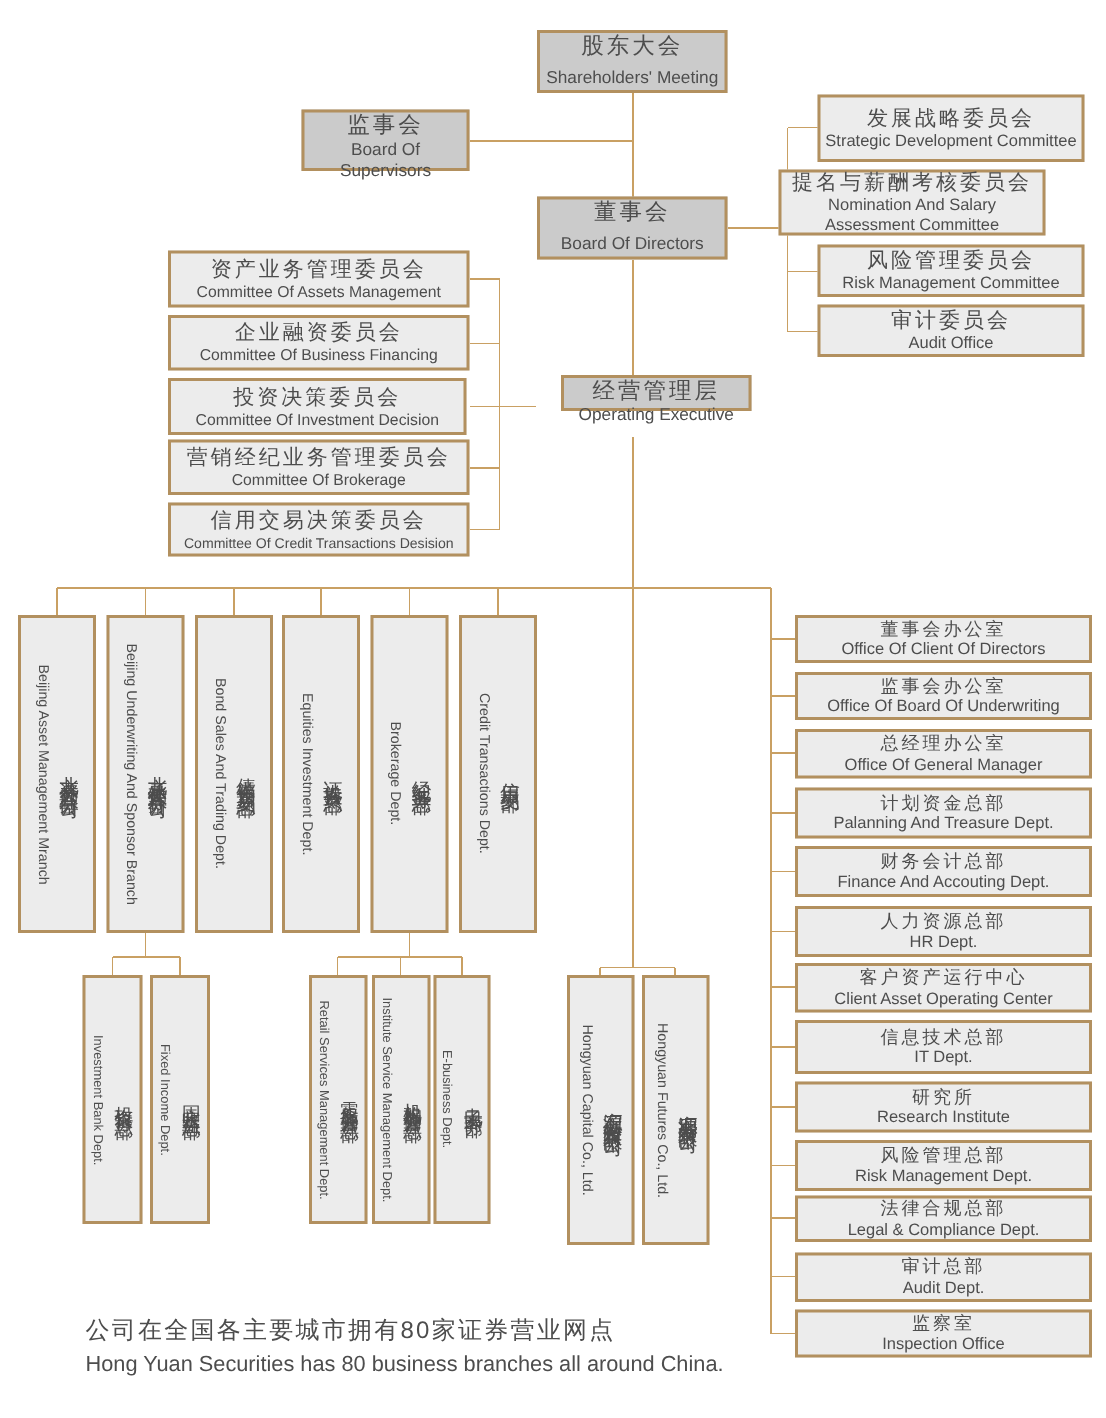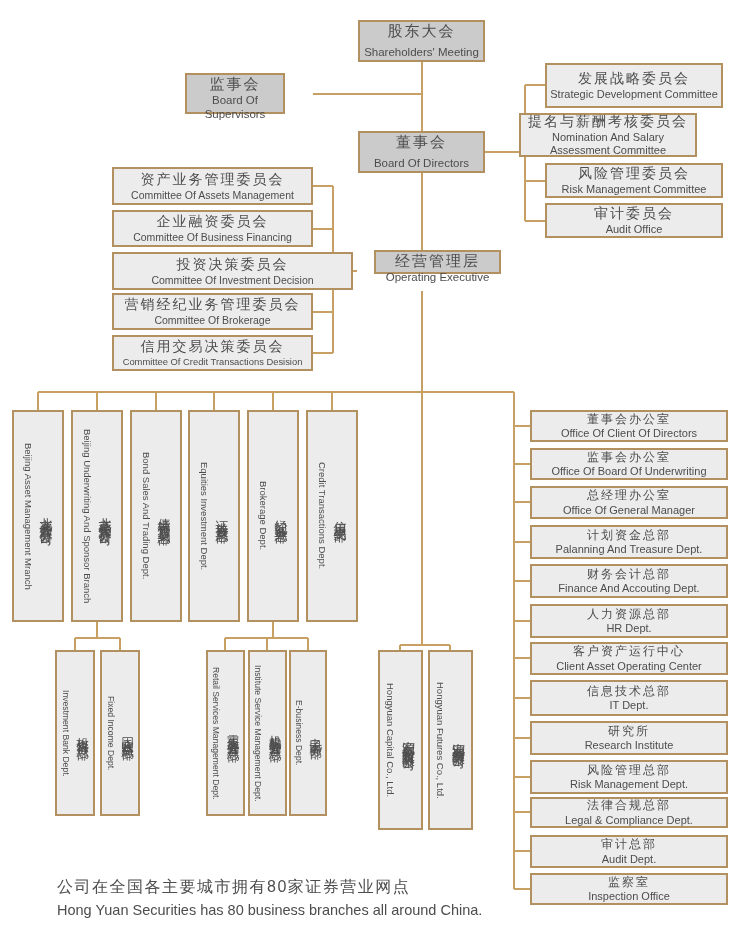--- a/index.html
+++ b/index.html
@@ -112,21 +112,21 @@
     <line x1="514" y1="777" x2="530" y2="777"></line>
     <line x1="514" y1="812" x2="530" y2="812"></line>
     <line x1="514" y1="851" x2="530" y2="851"></line>
     <line x1="514" y1="889" x2="530" y2="889"></line>
   </svg>
 
   <div class="node gray" style="left:358px;top:20px;width:127px;height:42px">
     <div class="zh">股东大会</div>
     <div class="en">Shareholders' Meeting</div>
   </div>
-  <div class="node gray" style="left:185px;top:73px;width:100px;height:41px">
+  <div class="node gray" style="left:201px;top:73px;width:112px;height:41px">
     <div class="zh">监事会</div>
     <div class="en">Board Of Supervisors</div>
   </div>
   <div class="node gray" style="left:358px;top:131px;width:127px;height:42px">
     <div class="zh">董事会</div>
     <div class="en">Board Of Directors</div>
   </div>
   <div class="node gray" style="left:374px;top:250px;width:127px;height:24px">
     <div class="zh">经营管理层</div>
     <div class="en">Operating Executive</div>
@@ -150,21 +150,21 @@
   </div>
 
   <div class="node lc" style="left:112px;top:167px;width:201px;height:38px">
     <div class="zh">资产业务管理委员会</div>
     <div class="en">Committee Of Assets Management</div>
   </div>
   <div class="node lc" style="left:112px;top:210px;width:201px;height:37px">
     <div class="zh">企业融资委员会</div>
     <div class="en">Committee Of Business Financing</div>
   </div>
-  <div class="node lc" style="left:112px;top:252px;width:241px;height:38px">
+  <div class="node lc" style="left:112px;top:252px;width:199px;height:38px">
     <div class="zh">投资决策委员会</div>
     <div class="en">Committee Of Investment Decision</div>
   </div>
   <div class="node lc" style="left:112px;top:293px;width:201px;height:37px">
     <div class="zh">营销经纪业务管理委员会</div>
     <div class="en">Committee Of Brokerage</div>
   </div>
   <div class="node lc" style="left:112px;top:335px;width:201px;height:36px">
     <div class="zh">信用交易决策委员会</div>
     <div class="en xs">Committee Of Credit Transactions Desision</div>

